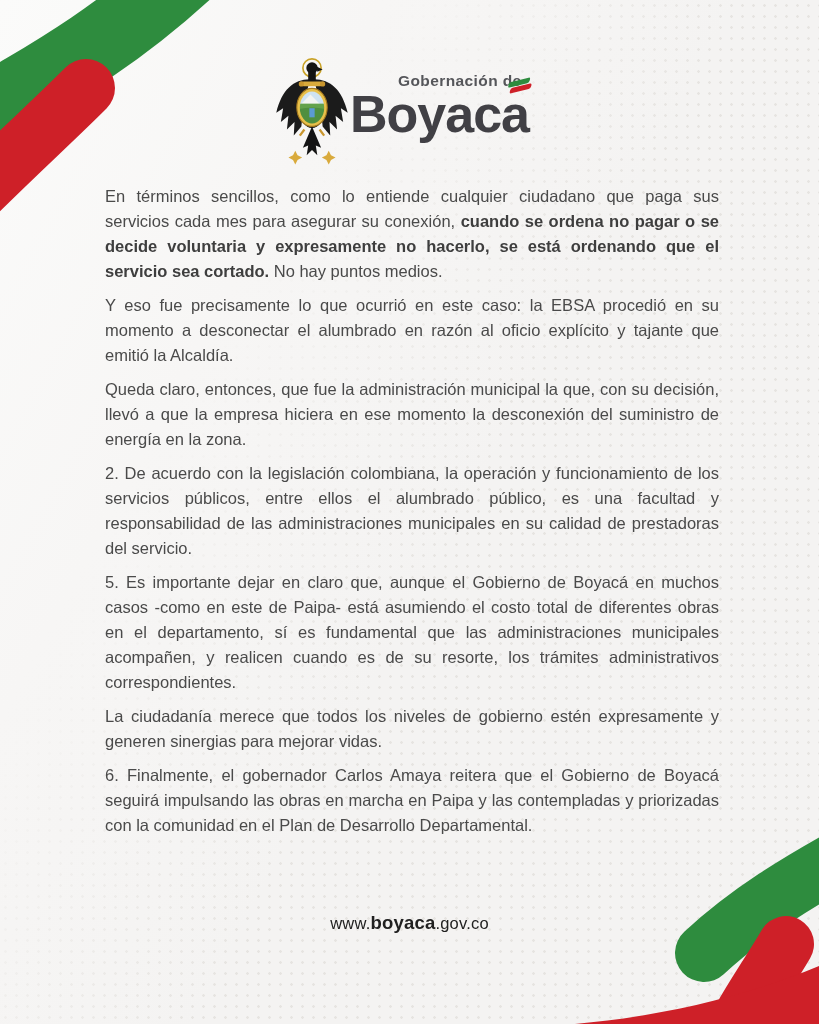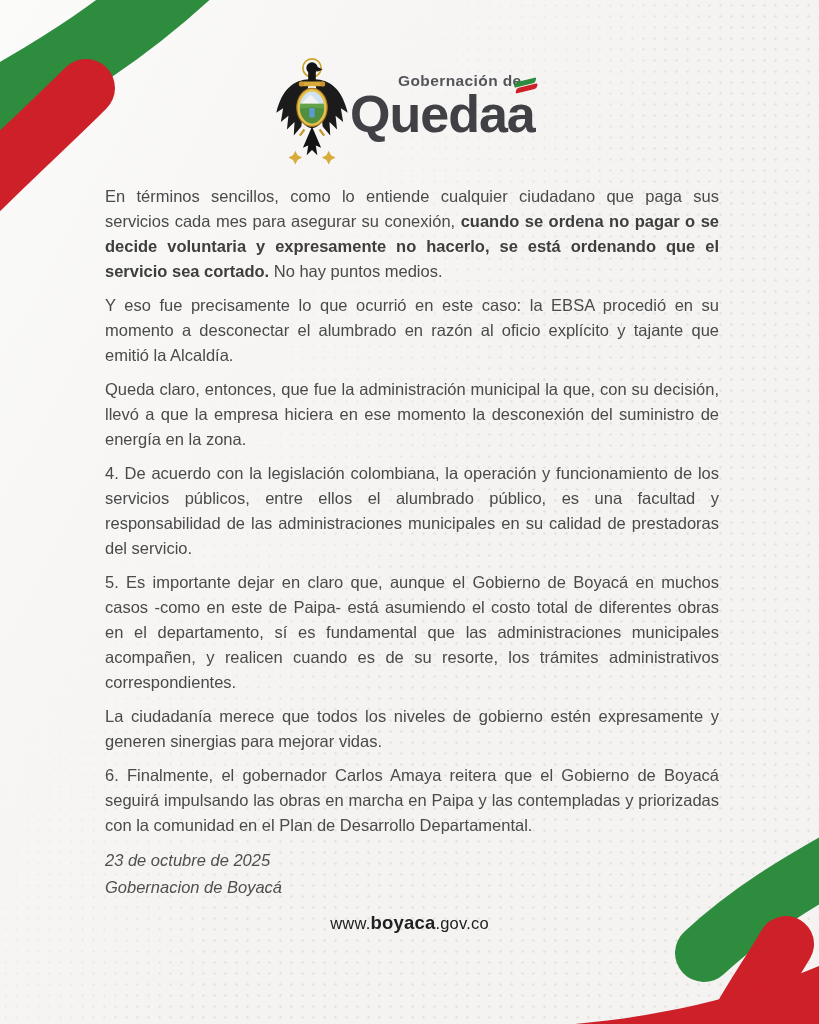--- a/index.html
+++ b/index.html
@@ -117,38 +117,34 @@
 
         <path d="M50,92 L38,120 L45,117 L43,130 L50,123 L57,130 L55,117 L62,120 Z" fill="#141414"></path>
 
         <path d="M28,124 l3,6 6,3 -6,3 -3,6 -3,-6 -6,-3 6,-3 z" fill="#d9aa3c"></path>
         <path d="M72,124 l3,6 6,3 -6,3 -3,6 -3,-6 -6,-3 6,-3 z" fill="#d9aa3c"></path>
 
         <path d="M40,96 l-6,8 M60,96 l6,8" stroke="#c9962e" stroke-width="3" fill="none"></path>
       </svg>
       <div class="brand">
         <span class="brand-top">Gobernación de</span>
-        <span class="brand-name"><span>Queda</span><span class="accent-wrap"><span>a</span><span class="accent-flag">
+        <span class="brand-name"><span>Boyac</span><span class="accent-wrap"><span>a</span><span class="accent-flag">
                 <span class="bar g"></span>
                 <span class="bar r"></span>
               </span></span></span>
       </div>
     </div>
 
     <div class="doc">
       <div id="paragraphs">
           <p><span>En términos sencillos, como lo entiende cualquier ciudadano que paga sus servicios cada mes para asegurar su conexión, </span><b>cuando se ordena no pagar o se decide voluntaria y expresamente no hacerlo, se está ordenando que el servicio sea cortado.</b><span> No hay puntos medios.</span></p>
           <p><span>Y eso fue precisamente lo que ocurrió en este caso: la EBSA procedió en su momento a desconectar el alumbrado en razón al oficio explícito y tajante que emitió la Alcaldía.</span></p>
           <p><span>Queda claro, entonces, que fue la administración municipal la que, con su decisión, llevó a que la empresa hiciera en ese momento la desconexión del suministro de energía en la zona.</span></p>
-          <p><span>4. De acuerdo con la legislación colombiana, la operación y funcionamiento de los servicios públicos, entre ellos el alumbrado público, es una facultad y responsabilidad de las administraciones municipales en su calidad de prestadoras del servicio.</span></p>
+          <p><span>2. De acuerdo con la legislación colombiana, la operación y funcionamiento de los servicios públicos, entre ellos el alumbrado público, es una facultad y responsabilidad de las administraciones municipales en su calidad de prestadoras del servicio.</span></p>
           <p><span>5. Es importante dejar en claro que, aunque el Gobierno de Boyacá en muchos casos -como en este de Paipa- está asumiendo el costo total de diferentes obras en el departamento, sí es fundamental que las administraciones municipales acompañen, y realicen cuando es de su resorte, los trámites administrativos correspondientes.</span></p>
           <p><span>La ciudadanía merece que todos los niveles de gobierno estén expresamente y generen sinergias para mejorar vidas.</span></p>
           <p><span>6. Finalmente, el gobernador Carlos Amaya reitera que el Gobierno de Boyacá seguirá impulsando las obras en marcha en Paipa y las contempladas y priorizadas con la comunidad en el Plan de Desarrollo Departamental.</span></p>
         </div>
-      <div class="signature">
-        <div>23 de octubre de 2025</div>
-        <div>Gobernacion de Boyacá</div>
-      </div>
     </div>
 
     <div class="site-footer"><span>www.</span><span class="bold">boyaca</span><span>.gov.co</span></div>
   </div>
 </div>
 
 </body></html>

